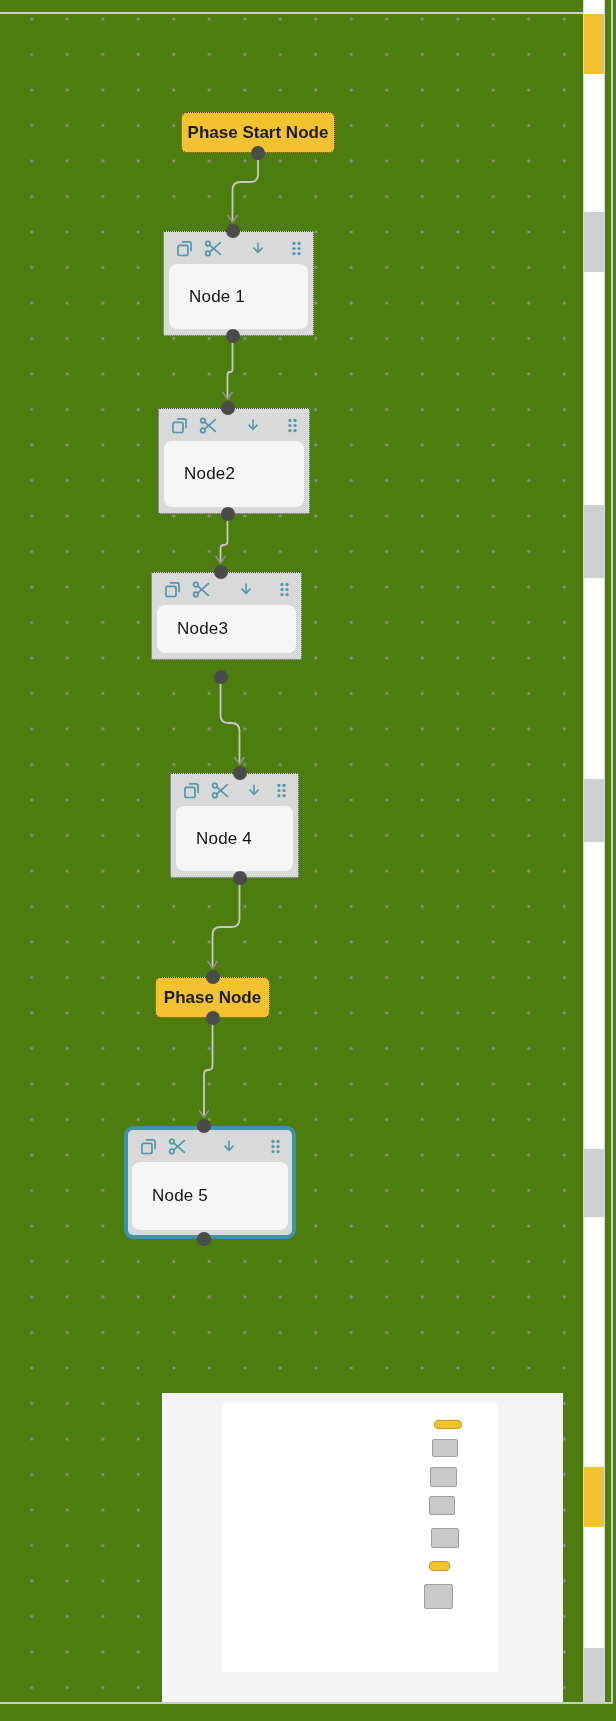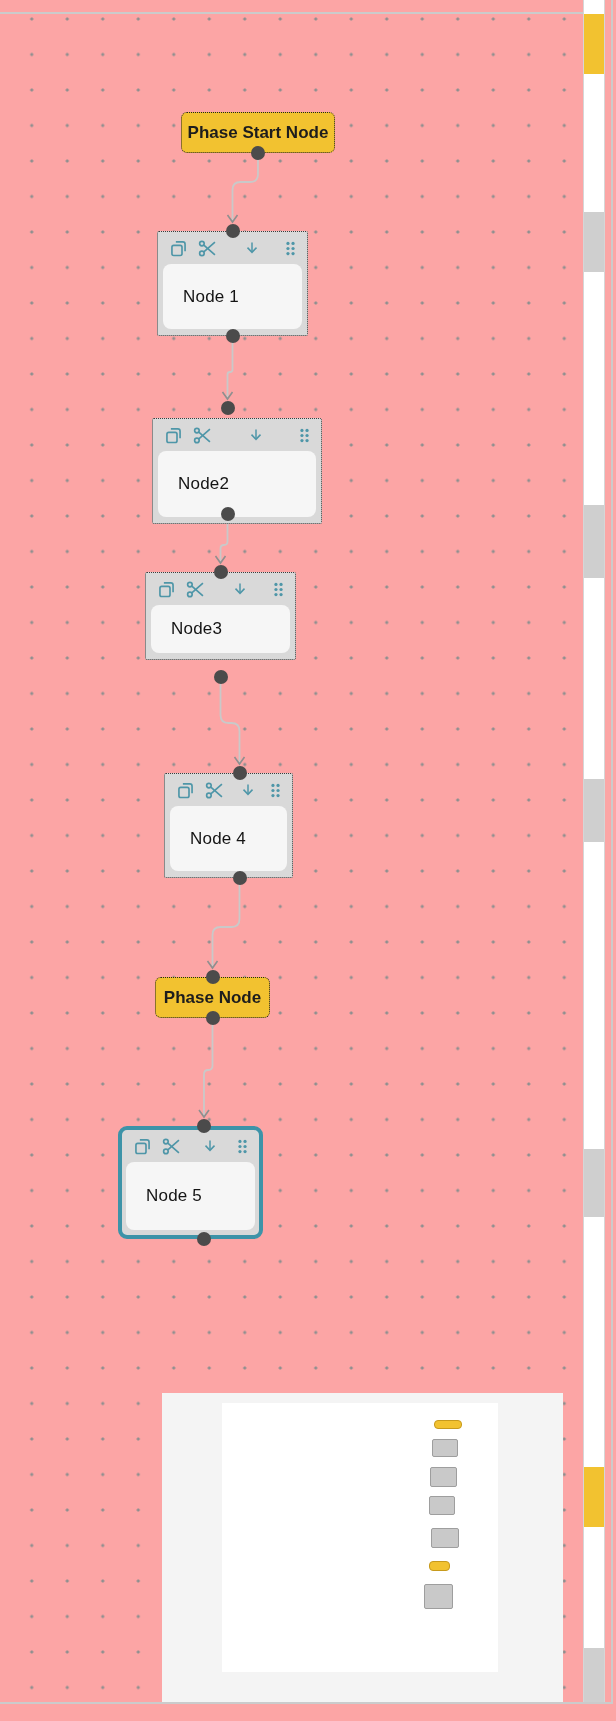--- a/index.html
+++ b/index.html
@@ -4,27 +4,27 @@
 <style>
   :root{
     --accent:#F2C230; --teal:#4E96A8; --sel:#3D93A8;
     --node-bg:#D9D9D9; --inner-bg:#F6F6F6; --endpoint:#4B4B4B;
     --connector:#C9C9C9; --arrowhead:#8F8F8F; --dot:#8F8F8F;
     --line:#CBCBCB; --thumb:#CFCFCF; --mini-bg:#F4F4F4;
     --mini-gray:#C9C9C9; --mini-gray-b:#9E9E9E; --mini-yel-b:#C79A1D;
   }
   *{box-sizing:border-box; margin:0; padding:0;}
   body{font-family:"Liberation Sans",sans-serif; background:#fff;}
-  .stage{position:relative; width:616px; height:1721px; background:#fca5a5; overflow:hidden;}
+  .stage{position:relative; width:616px; height:1721px; background:#4d7c0f; overflow:hidden;}
   .dots{position:absolute; left:0; top:14px; width:584px; height:1688px;
         background-image:radial-gradient(circle, var(--dot) 1.2px, rgba(0,0,0,0) 1.9px);
         background-size:35.5px 35.5px; background-position:14px -12.75px;}
   .edges{position:absolute; left:0; top:0; pointer-events:none; z-index:2;}
   .node{position:absolute; z-index:3;}
-  .node.task{background:var(--node-bg); border:1px dotted #3c3c3c; border-radius:2px;}
+  .node.task{background:var(--node-bg); border:1px dotted #3c3c3c; border-radius:2px;margin-left:6px;}
   .node.task.sel{border:4px solid var(--sel); border-radius:9px;}
   .node-toolbar{height:32px; display:flex; align-items:center; padding:0 10px;}
   .icon{display:flex; align-items:center; justify-content:center; color:var(--teal); cursor:pointer;}
   .icon.copy{margin-right:7px;}
   .icon.arrow{margin:0 auto;}
   .node-body{position:absolute; left:5px; right:5px; top:32px; bottom:6px;
              background:var(--inner-bg); border-radius:8px; display:flex; align-items:center;
              padding-left:20px; font-size:17px; color:#141414; letter-spacing:.2px;}
   .node.task.sel .node-body{left:4px; right:4px; top:32px; bottom:5px;}
   .node.phase{background:var(--accent); border:1px dotted #222; border-radius:6px;
@@ -93,21 +93,21 @@
               <circle cx="10" cy="4" r="1.9"></circle>
               <circle cx="4" cy="10" r="1.9"></circle>
               <circle cx="10" cy="10" r="1.9"></circle>
               <circle cx="4" cy="16" r="1.9"></circle>
               <circle cx="10" cy="16" r="1.9"></circle>
             </svg>
           </span>
         </div>
         <div class="node-body">Node 1</div>
       </div>
-      <div class="node task" style="left: 152px; top: 418px; width: 170px; height: 106px;">
+      <div class="node task" style="left: 152px; top: 408px; width: 152px; height: 106px;">
         <div class="node-toolbar">
           <span class="icon copy">
             <svg width="21" height="21" viewBox="0 0 24 24" fill="none" stroke="currentColor" stroke-width="1.9">
               <path d="M9 4.5 H17 a2.5 2.5 0 0 1 2.5 2.5 V15"></path>
               <rect x="4.5" y="8.5" width="11.5" height="11.5" rx="2"></rect>
             </svg>
           </span>
           <span class="icon cut">
             <svg width="23" height="21" viewBox="0 0 24 24" fill="none" stroke="currentColor" stroke-width="1.9">
               <circle cx="5.6" cy="6.4" r="2.6"></circle>
@@ -196,21 +196,21 @@
               <circle cx="4" cy="10" r="1.9"></circle>
               <circle cx="10" cy="10" r="1.9"></circle>
               <circle cx="4" cy="16" r="1.9"></circle>
               <circle cx="10" cy="16" r="1.9"></circle>
             </svg>
           </span>
         </div>
         <div class="node-body">Node 4</div>
       </div>
       <div class="node phase" style="left: 155px; top: 977px; width: 115px; height: 41px;">Phase Node</div>
-      <div class="node task sel" style="left: 118px; top: 1126px; width: 145px; height: 113px;">
+      <div class="node task sel" style="left: 118px; top: 1126px; width: 172px; height: 113px;">
         <div class="node-toolbar">
           <span class="icon copy">
             <svg width="21" height="21" viewBox="0 0 24 24" fill="none" stroke="currentColor" stroke-width="1.9">
               <path d="M9 4.5 H17 a2.5 2.5 0 0 1 2.5 2.5 V15"></path>
               <rect x="4.5" y="8.5" width="11.5" height="11.5" rx="2"></rect>
             </svg>
           </span>
           <span class="icon cut">
             <svg width="23" height="21" viewBox="0 0 24 24" fill="none" stroke="currentColor" stroke-width="1.9">
               <circle cx="5.6" cy="6.4" r="2.6"></circle>

